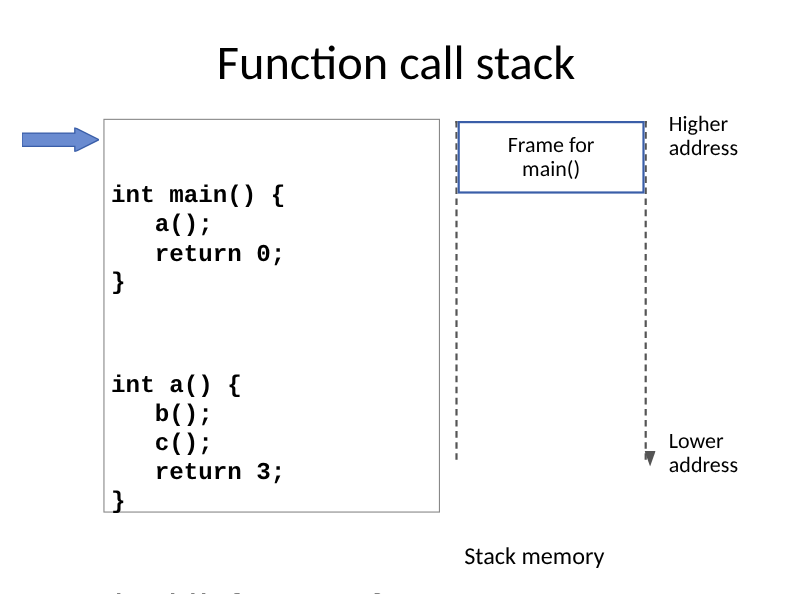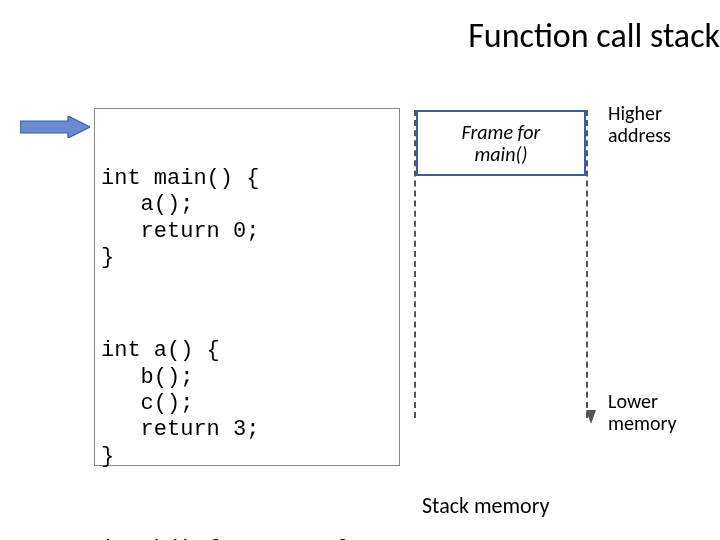--- a/index.html
+++ b/index.html
@@ -7,46 +7,46 @@
     width: 720px;
     height: 540px;
     background: #fff;
     font-family: Calibri, Arial, sans-serif;
     color: #000;
     position: relative;
     overflow: hidden;
   }
   .title {
     position: absolute;
-    top: 16px;
+    top: 32px;
     left: 0;
     width: 720px;
-    text-align: right;
-    font-size: 34px;
+    text-align: center;
+    font-size: 44px;
     line-height: 1.15;
     font-weight: 400;
   }
   .arrow-pointer {
     position: absolute;
     left: 20px;
     top: 116px;
     width: 70px;
     height: 22px;
   }
   .code-box {
     position: absolute;
     left: 94px;
     top: 108px;
     width: 306px;
     height: 358px;
     border: 1px solid #888;
     padding: 4px 6px;
     font-family: Consolas, "Courier New", monospace;
     font-size: 22px;
-    font-weight: 400;
+    font-weight: 700;
     line-height: 1.2;
     white-space: pre;
   }
   .code-block { margin-bottom: 14px; }
   .code-single { margin-bottom: 14px; }
   .stack-area {
     position: absolute;
     left: 414px;
     top: 110px;
     width: 174px;
@@ -121,26 +121,26 @@
    return 3;
 }</div>
   <div class="code-single">int b() {return 0;}</div>
   
 </div>
 
 <div class="stack-area">
   <span class="tick-tl"></span>
   <span class="tick-tr"></span>
   <div class="frame-main">
-    <span style="white-space:pre-line;font-style:italic;">Frame for
+    <span style="white-space:pre-line;">Frame for
 main()</span>
   </div>
 </div>
 
 <svg class="arrow-down" viewBox="0 0 10 14">
   <polygon points="0,0 10,0 5,14" fill="#555"></polygon>
 </svg>
 
 <div class="label-higher" style="white-space:pre-line;">Higher
 address</div>
 <div class="label-lower" style="white-space:pre-line;">Lower
-memory</div>
+address</div>
 <div class="label-stackmem">Stack memory</div>
 
 </body></html>

